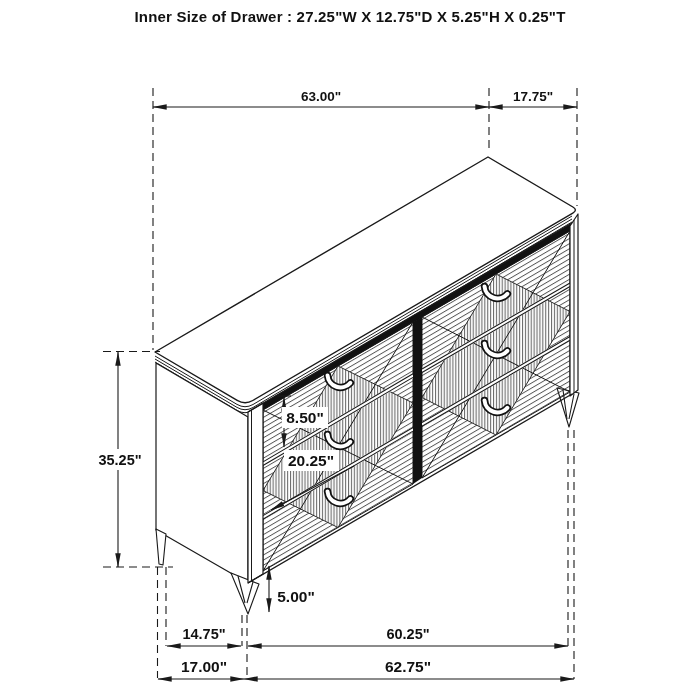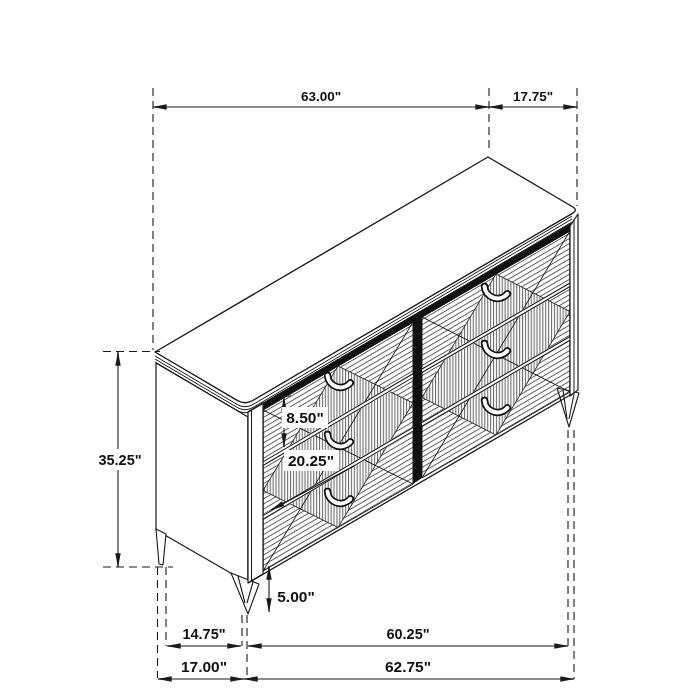--- a/index.html
+++ b/index.html
@@ -8,20 +8,21 @@
   .title{position:absolute;top:8px;left:0;width:100%;text-align:center;
          font-size:15px;font-weight:bold;color:#111;letter-spacing:0.2px;}
   svg{position:absolute;left:0;top:0;}
   .dim-label{font-family:"Liberation Sans",sans-serif;font-weight:bold;fill:#111;}
   .sz13{font-size:13.5px;} .sz14{font-size:14.5px;} .sz15{font-size:15.5px;}
 </style>
 </head>
 <body>
 
 <div class="stage">
+  <div class="title">Inner Size of Drawer : 27.25"W X 12.75"D X 5.25"H X 0.25"T</div>
 
   <svg width="700" height="700" viewBox="0 0 700 700">
     <defs>
       <marker id="arr" viewBox="0 0 12 6" refX="11.5" refY="3" markerWidth="13" markerHeight="6.5" orient="auto-start-reverse">
           <path d="M0,0.7 L12,3 L0,5.3 Z" fill="#1a1a1a"></path>
         </marker>
       <pattern id="hA" patternUnits="userSpaceOnUse" width="4.4" height="4.4" patternTransform="rotate(-30.3)">
         <line x1="0" y1="0.5" x2="4.4" y2="0.5" stroke="#2a2a2a" stroke-width="0.75"></line>
       </pattern>
       <pattern id="hV" patternUnits="userSpaceOnUse" width="2.9" height="2.9">

